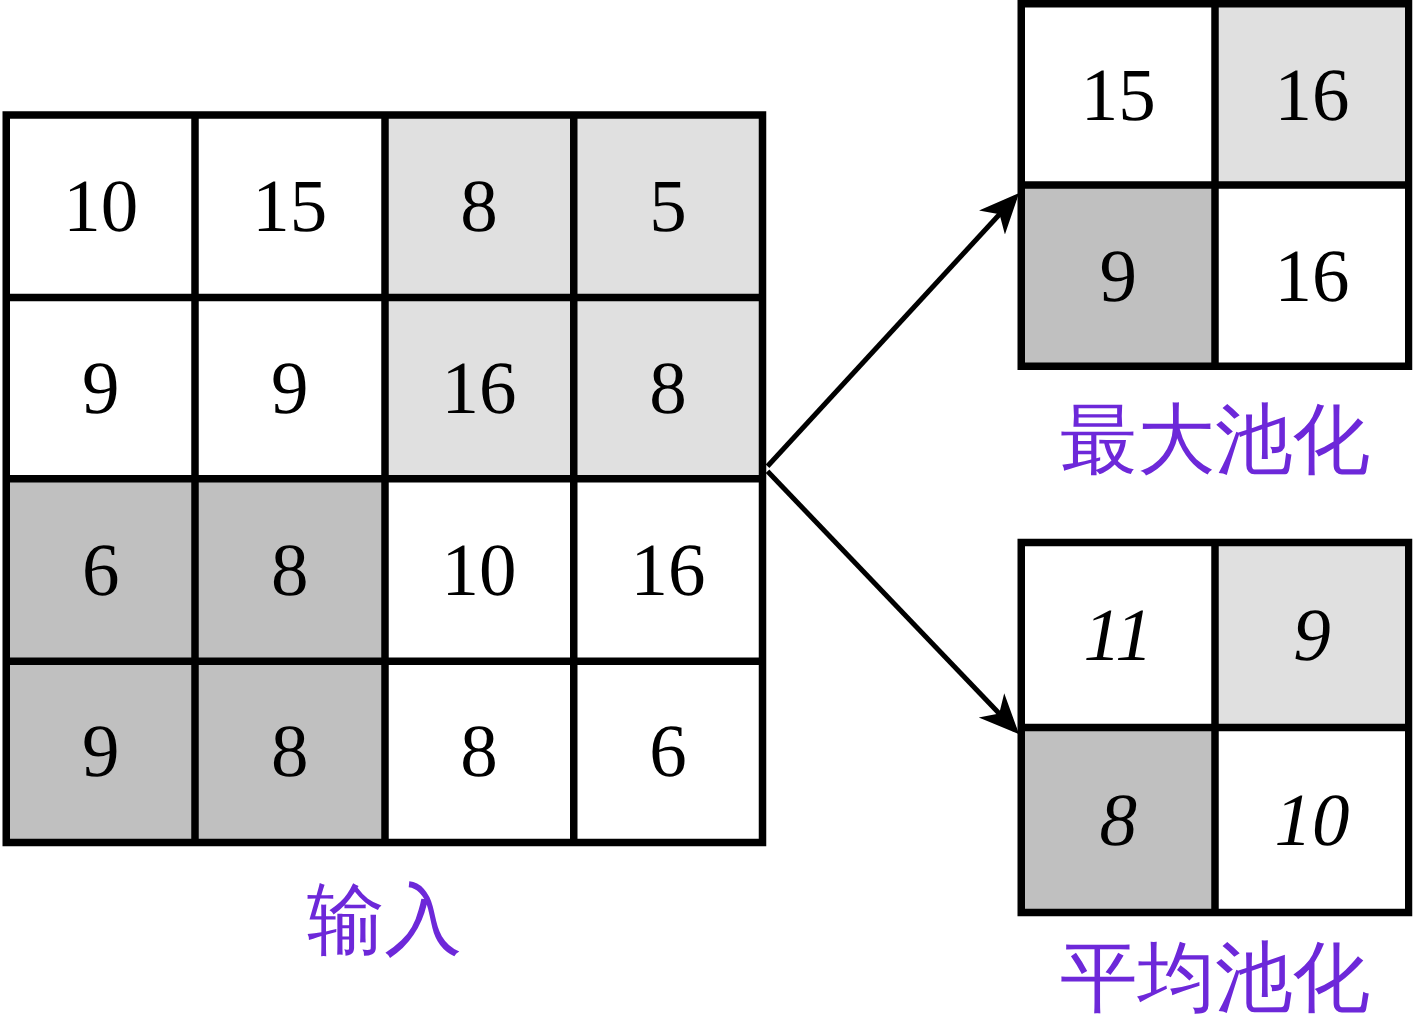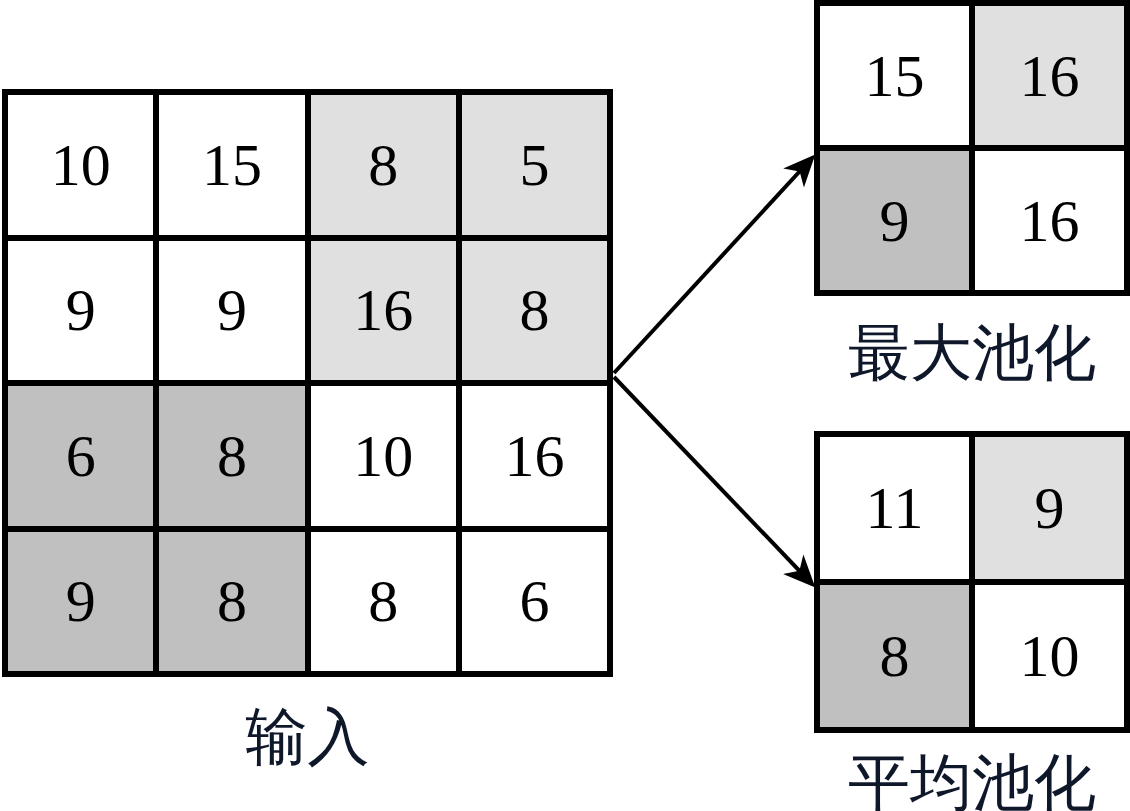--- a/index.html
+++ b/index.html
@@ -33,28 +33,28 @@
     font-size: 60px;
     color: #000;
     line-height: 1;
   }
   .shade-w { background: #ffffff; }
   .shade-l { background: var(--light); }
   .shade-d { background: var(--dark); }
 
   #input-grid { left: 2px;   top: 89px;  width: 611px; height: 588px; }
   #max-grid   { left: 814px; top: 0px;   width: 316px; height: 296px; }
-  #avg-grid   { left: 814px; top: 431px; width: 316px; height: 302px; }
+  #avg-grid   { left: 814px; top: 431px; width: 316px; height: 302px; font-style: italic; }
 
   .caption {
     position: absolute;
     text-align: center;
     font-size: 62px;
     line-height: 1;
-    color: #0f172a;
+    color: #6d28d9;
     letter-spacing: 0px;
     white-space: nowrap;
   }
   #input-label { left: 2px;   top: 706px; width: 611px; text-align: center; }
   #max-label   { left: 814px; top: 322px; width: 316px; }
   #avg-label   { left: 814px; top: 752px; width: 316px; }
 
   #arrow-layer {
     position: absolute;
     left: 0; top: 0;

